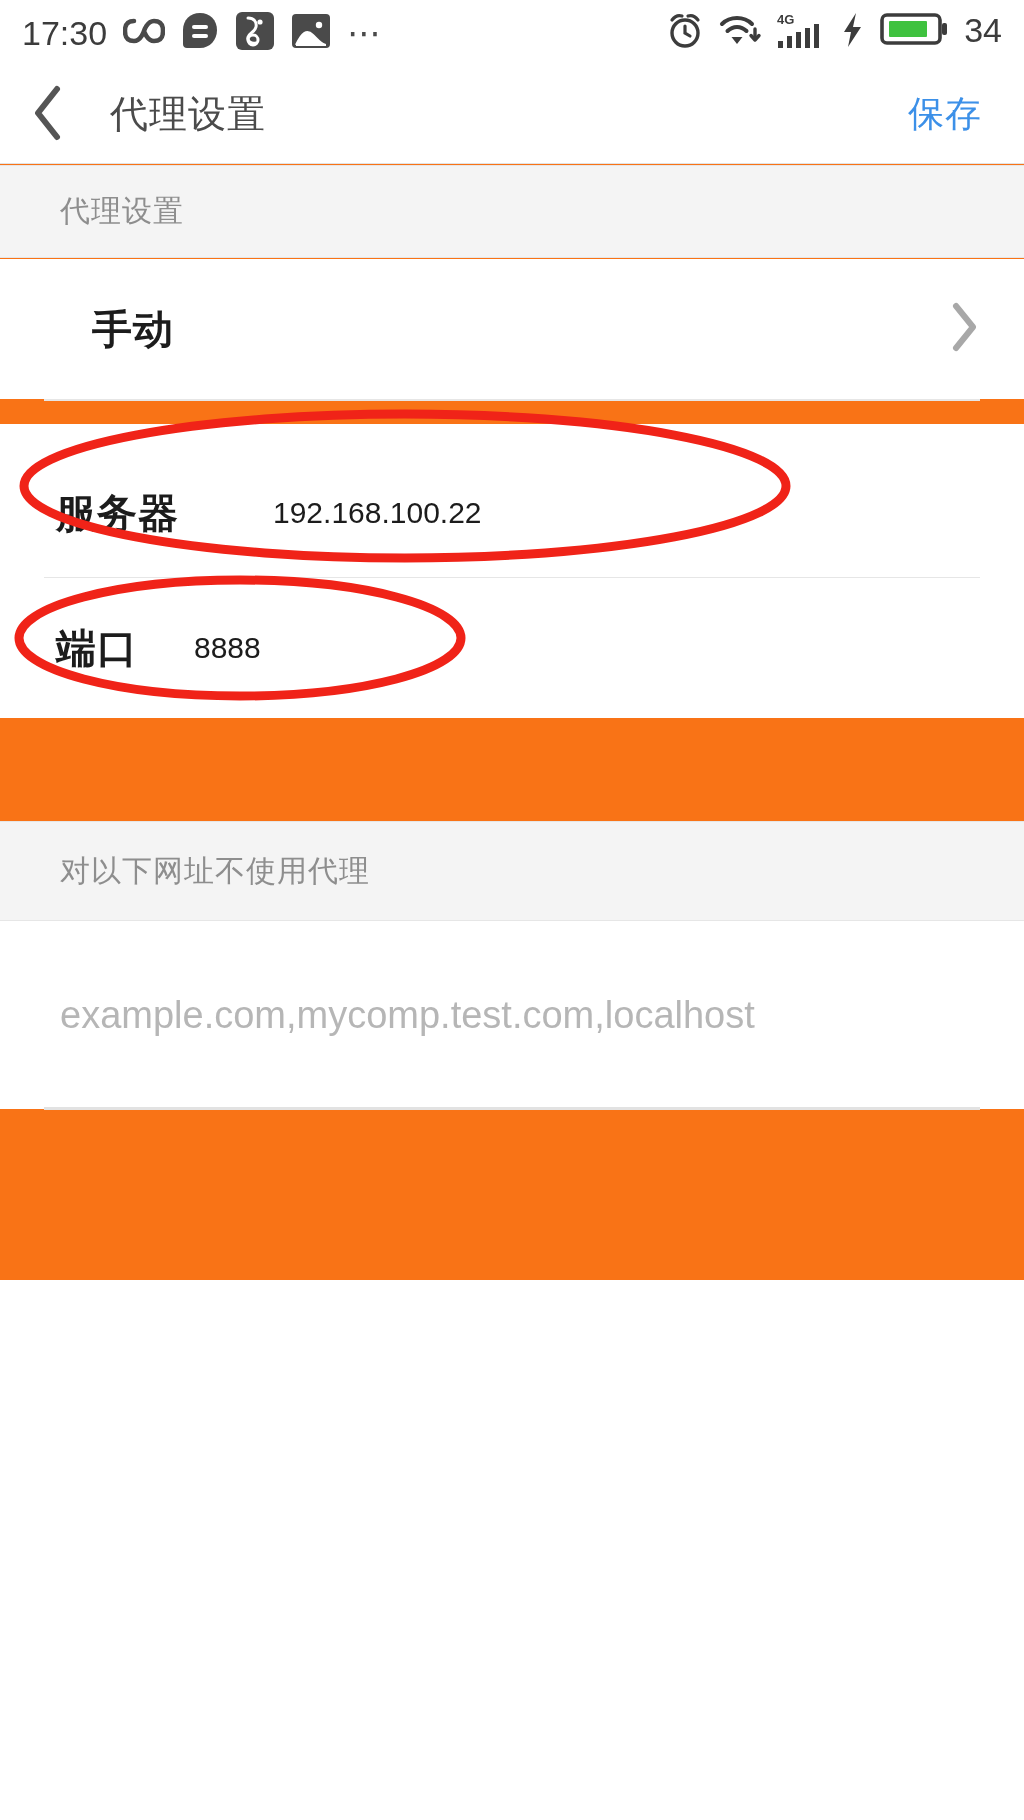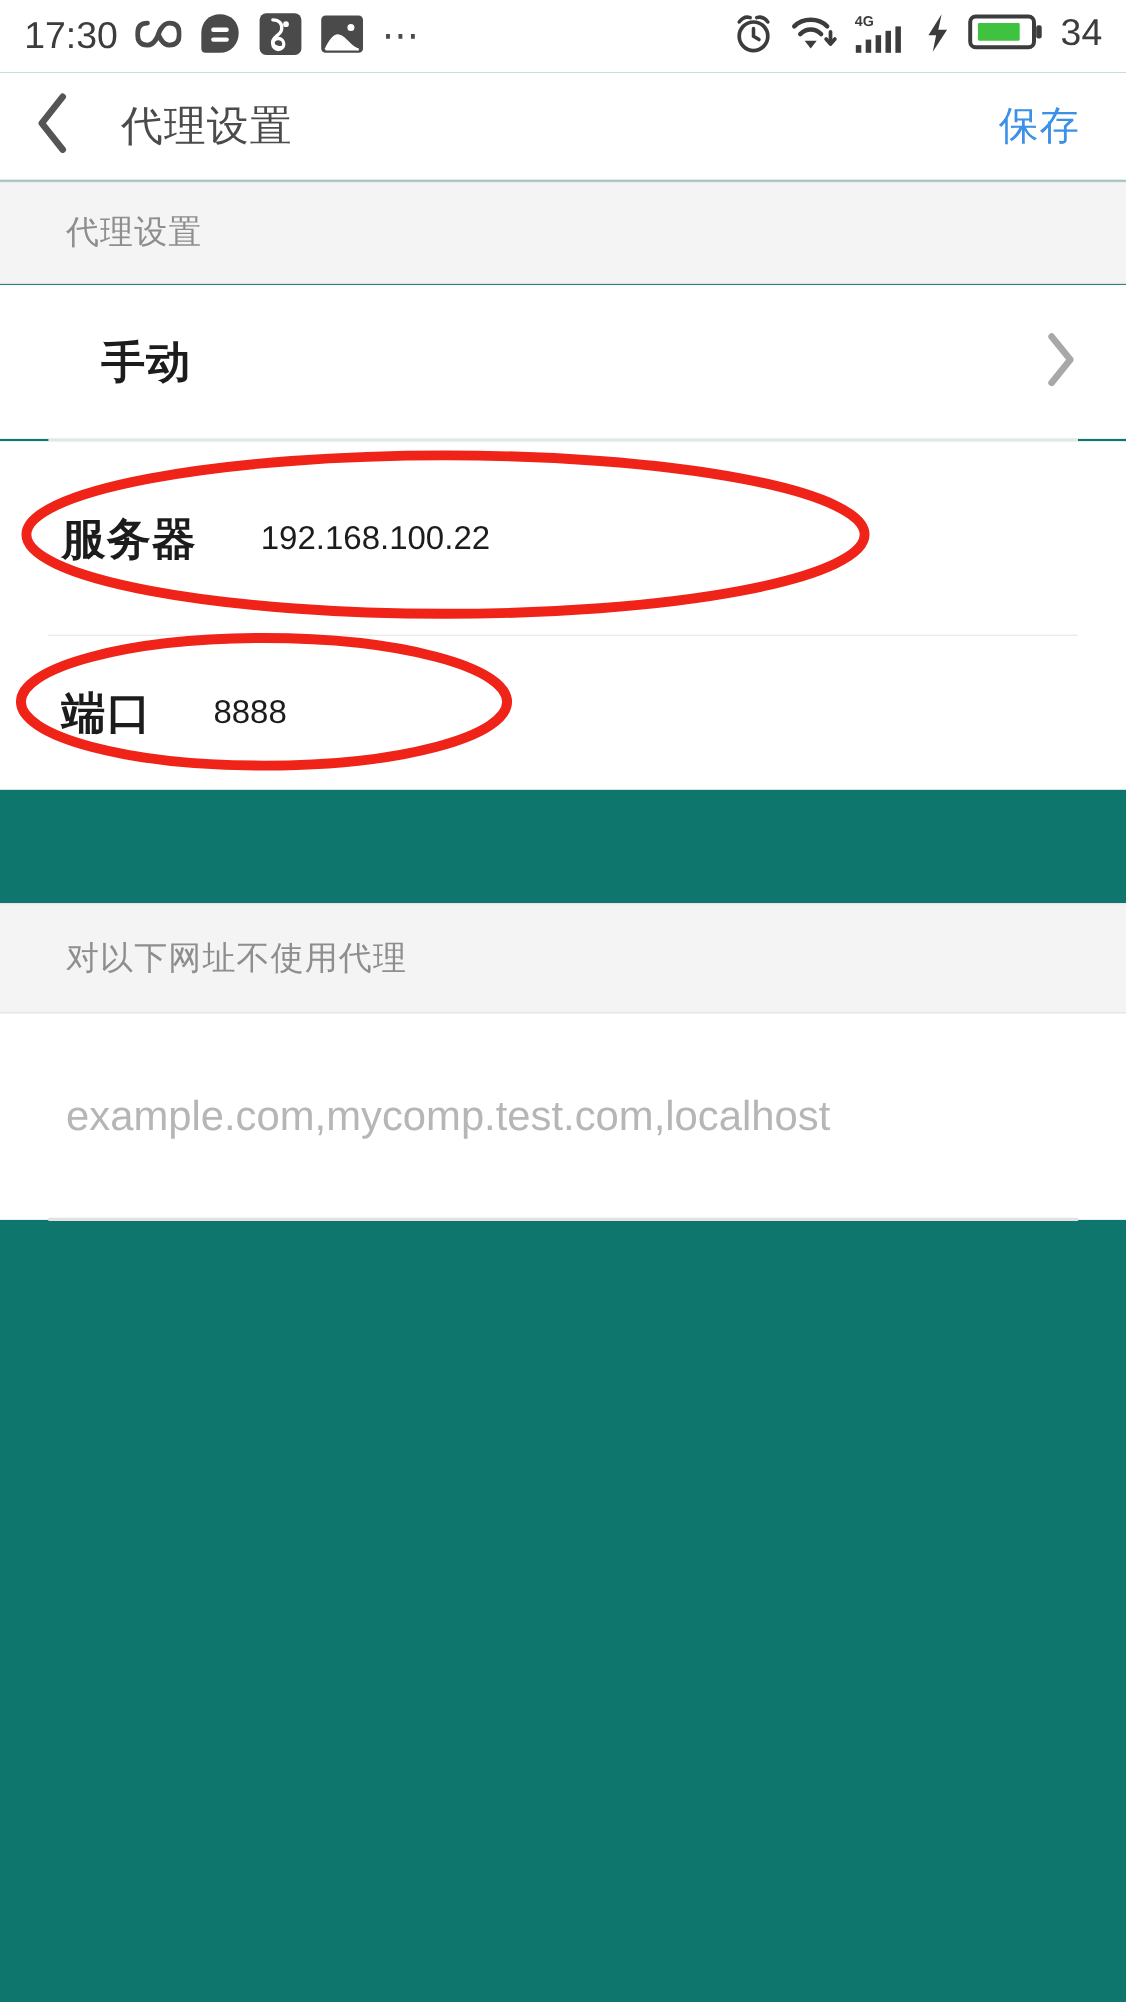--- a/index.html
+++ b/index.html
@@ -2,21 +2,21 @@
 <html><head>
 <meta charset="utf-8">
 <style>
   * { margin:0; padding:0; box-sizing:border-box; }
   html, body {
     width:1024px; height:1820px;
     background:#ffffff;
     font-family:"Liberation Sans","DejaVu Sans",sans-serif;
     overflow:hidden;
   }
-  #screen { position:relative; width:1024px; height:1820px; background:#0f766e; }
+  #screen { position:relative; width:1024px; height:1280px; background:#f97316; }
 
   
   .statusbar {
     position:absolute; top:0; left:0; width:1024px; height:66px;
     display:flex; align-items:center; background:#ffffff;
   }
   .sb-left { display:flex; align-items:center; padding-left:22px; gap:16px; }
   .sb-right { margin-left:auto; display:flex; padding-right:22px; gap:14px; }
   .sb-time { font-size:34px; color:#3c3c3c; letter-spacing:0px; font-weight:400; }
   .sb-battnum { font-size:34px; color:#3c3c3c; margin-left:2px; }
@@ -52,21 +52,21 @@
     position:absolute; left:0; width:1024px; background:#ffffff;
     display:flex; align-items:center;
   }
   .row-label-strong { font-size:40px; color:#1c1c1c; font-weight:bold; letter-spacing:1px; }
   .row-value { font-size:30px; color:#1c1c1c; letter-spacing:0px; }
   .chevron-right { margin-left:auto; margin-right:44px; }
 
   #row-manual { top:259px; height:140px;padding-left:36px; }
   #row-manual .row-label-strong { margin-left:56px; }
 
-  #row-server { top:401px; height:178px; }
+  #row-server { top:424px; height:178px;gap:36px; }
   #row-server .row-label-strong { margin-left:56px; }
   #row-server .row-value { margin-left:58px; }
 
   #row-port { top:578px; height:140px; }
   #row-port .row-label-strong { margin-left:56px; }
   #row-port .row-value { margin-left:56px; }
 
   .divider {
     position:absolute; left:44px; width:936px; height:2px; background:#e6e6e6;
   }

